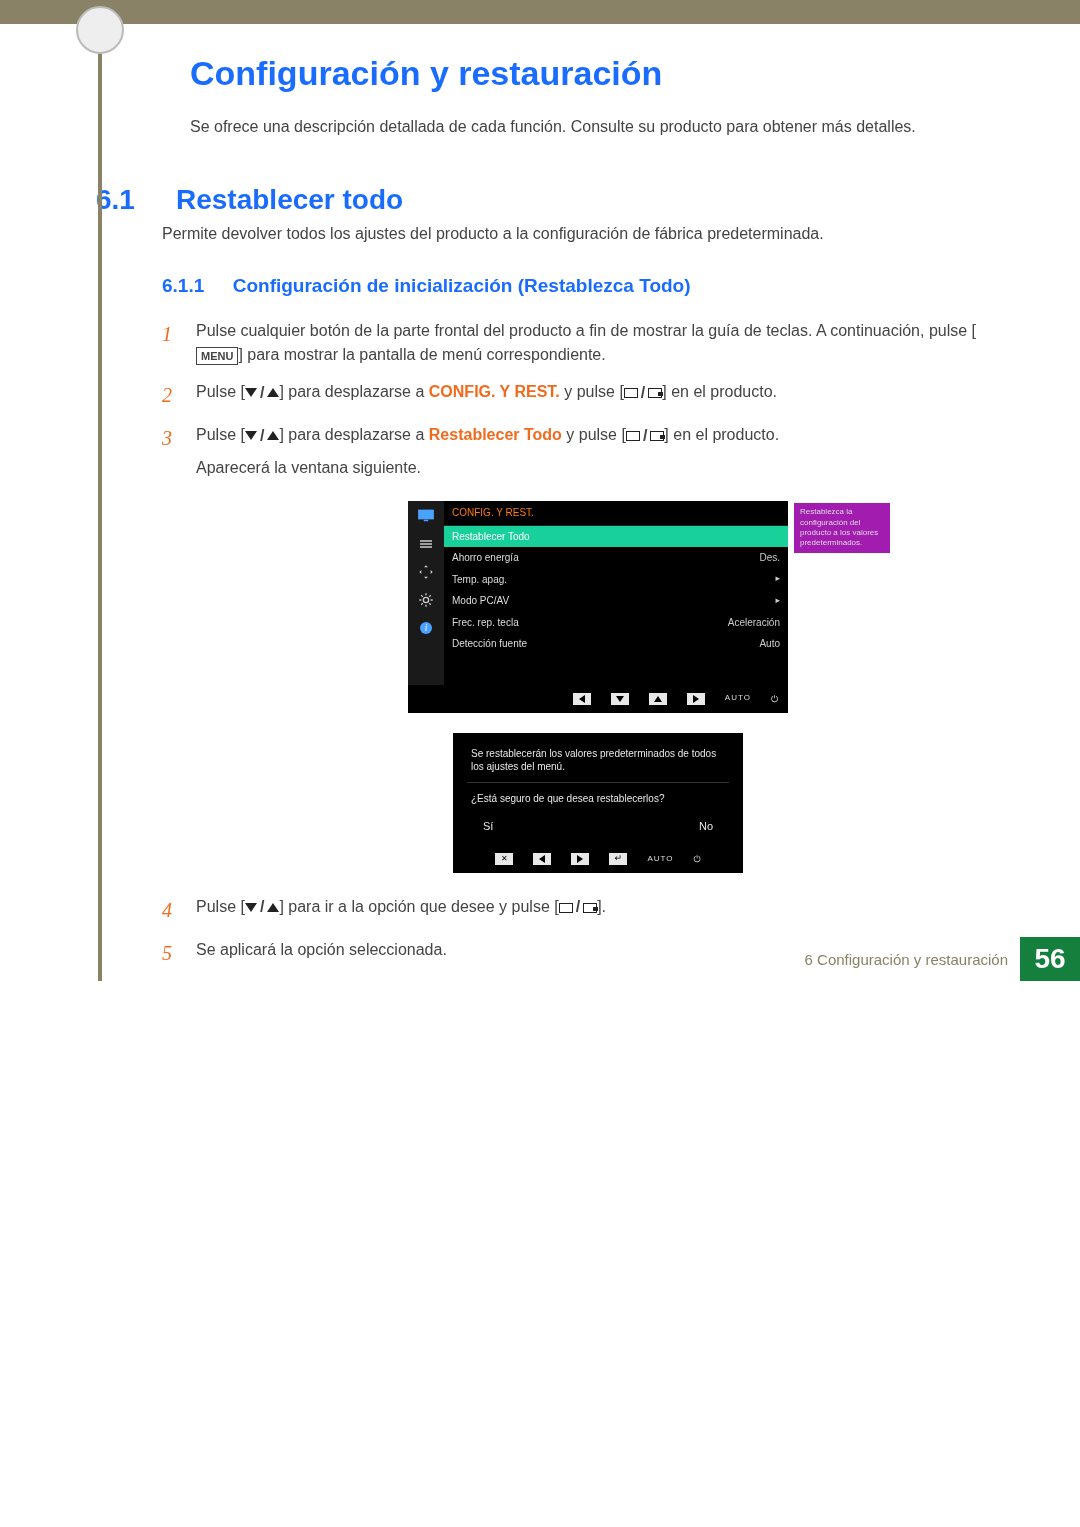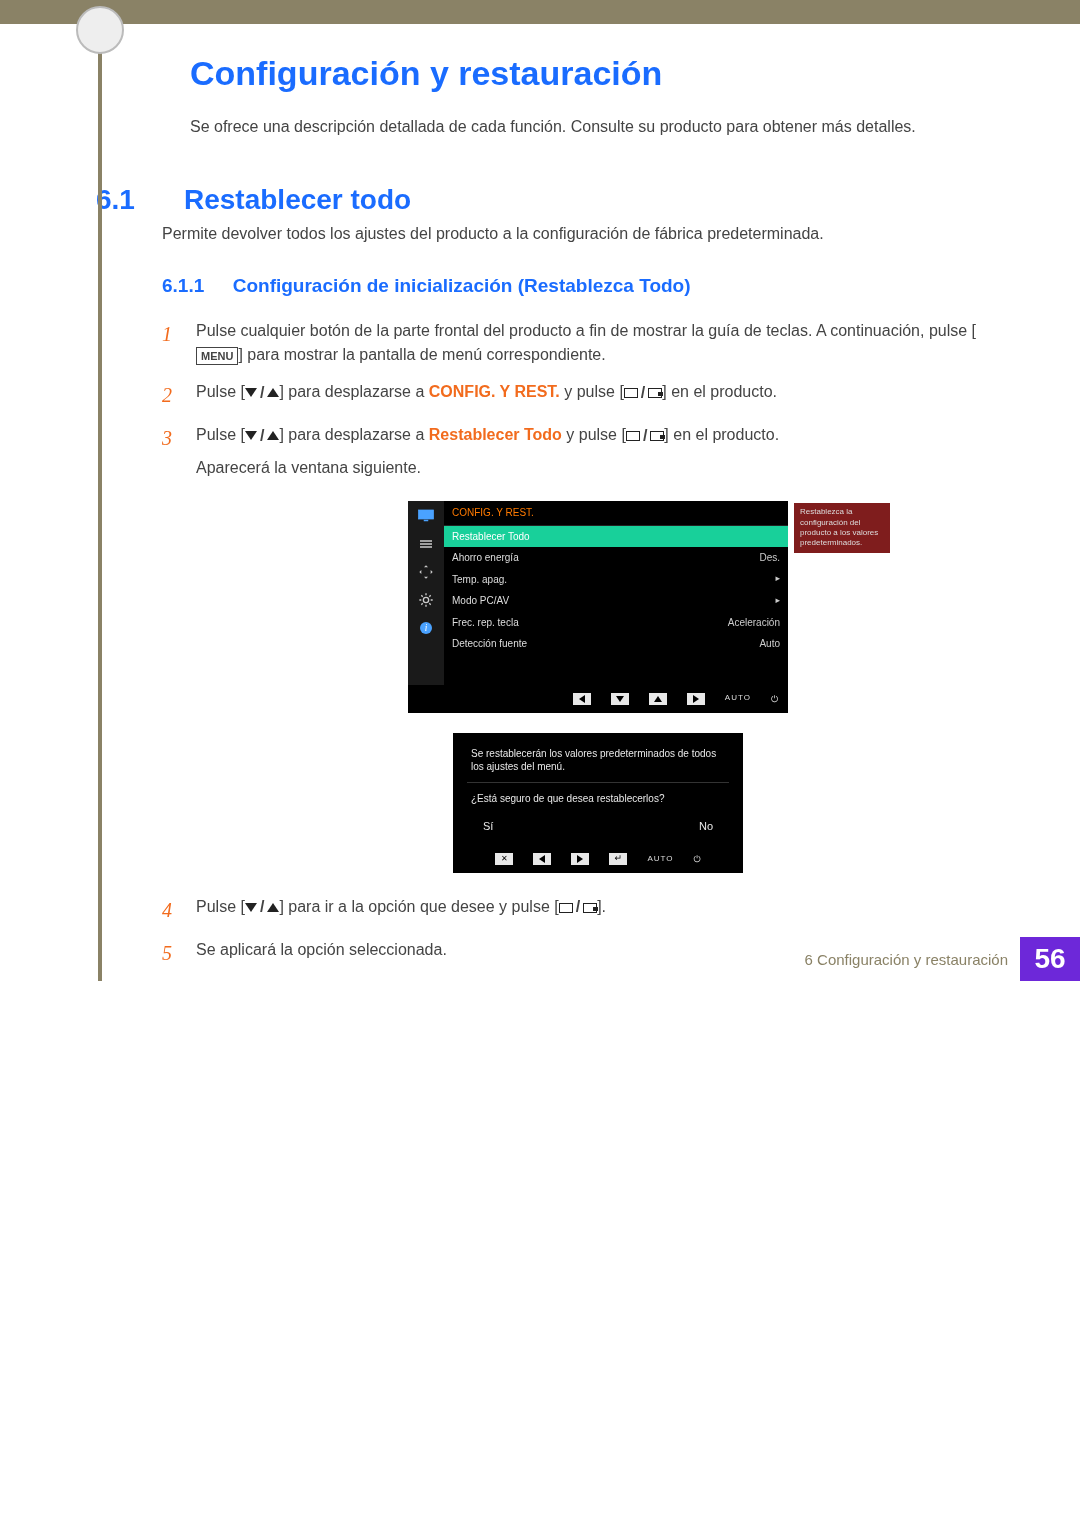--- a/index.html
+++ b/index.html
@@ -48,21 +48,21 @@
     font-size: 34px;
     font-weight: bold;
     margin-bottom: 22px;
   }
   .intro {
     font-size: 16px;
     line-height: 1.55;
     color: #444;
     margin-bottom: 44px;
   }
-  .sec-row { display: flex; gap: 24px; }
+  .sec-row { display: flex; gap: 16px; }
   .sec-num { color: #1a6cff; font-size: 28px; font-weight: bold; min-width: 64px; margin-left: -94px; }
   .sec-title { color: #1a6cff; font-size: 28px; font-weight: bold; }
   .sec-desc {
     font-size: 16px; line-height: 1.55; color: #444;
     margin: 6px 0 28px 0; margin-left: -28px;
   }
   .subsection-row { margin-left: -28px; margin-bottom: 22px; }
   .sub-num { color: #1a6cff; font-size: 19px; font-weight: bold; margin-right: 24px; }
   .sub-title { color: #1a6cff; font-size: 19px; font-weight: bold; }
   ol.steps { list-style: none; counter-reset: none; margin-left: -28px; }
@@ -128,21 +128,21 @@
     display: flex; justify-content: space-between; align-items: center;
     font-size: 10px; color: #ddd; padding: 3px 8px;
   }
   .osd-item.sel { background: #18d09a; color: #fff; }
   .osd-val { color: #ccc; font-size: 10px; }
   .osd-arrow { color: #ccc; font-size: 9px; }
   .osd-tooltip {
     position: absolute; right: -6px; top: 2px; transform: translateX(100%);
   }
   .osd-tip {
-    width: 96px; background: #7f1d1d; color: #ddd; font-size: 8px;
+    width: 96px; background: #a21caf; color: #ddd; font-size: 8px;
     padding: 4px 6px; line-height: 1.3;
   }
   .osd-btnbar {
     display: flex; justify-content: flex-end; gap: 20px;
     padding: 6px 10px 6px 0; align-items: center;
   }
   .osd-btn {
     width: 18px; height: 12px; background: #e8e8e8;
     display: flex; align-items: center; justify-content: center;
   }
@@ -165,21 +165,21 @@
   .confirm-opts { display: flex; justify-content: space-between; color: #e8e8e8; font-size: 11px; padding: 12px 30px 14px; }
   .confirm-btnbar {
     display: flex; justify-content: center; gap: 20px; align-items: center; padding-top: 2px;
   }
   .footer {
     position: absolute; bottom: 0; left: 0; right: 0;
     height: 44px; display: flex; align-items: center; justify-content: flex-end;
   }
   .footer-text { color: #8a8266; font-size: 15px; margin-right: 12px; }
   .page-num {
-    background: #6d28d9; color: #fff; font-size: 28px; font-weight: bold;
+    background: #15803d; color: #fff; font-size: 28px; font-weight: bold;
     width: 60px; height: 44px; display: flex; align-items: center; justify-content: center;
   }
 </style>
 </head>
 <body>
 
 <div class="topbar"></div>
 <div class="left-margin"></div>
 <div class="chapter-circle"></div>
 

